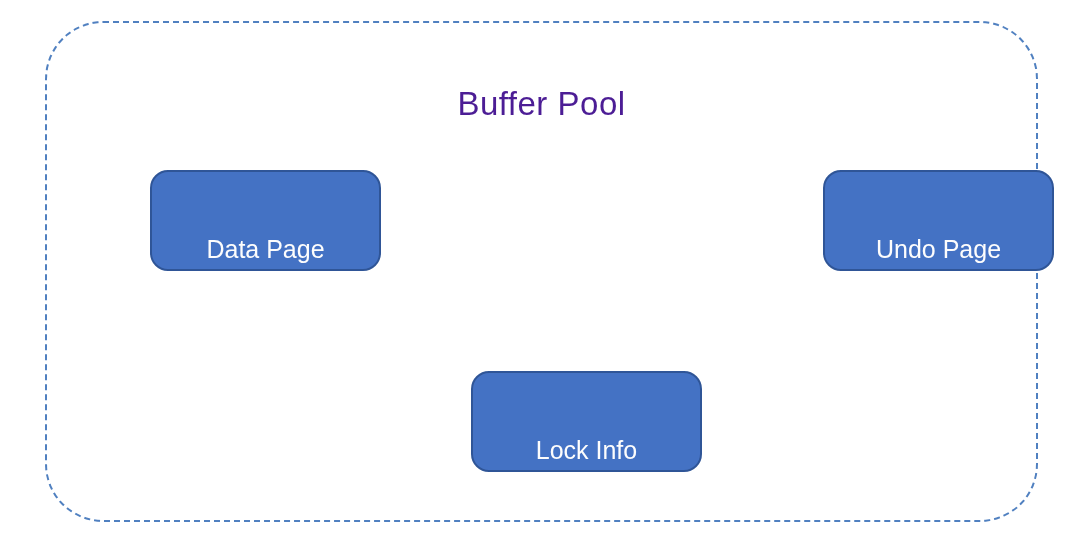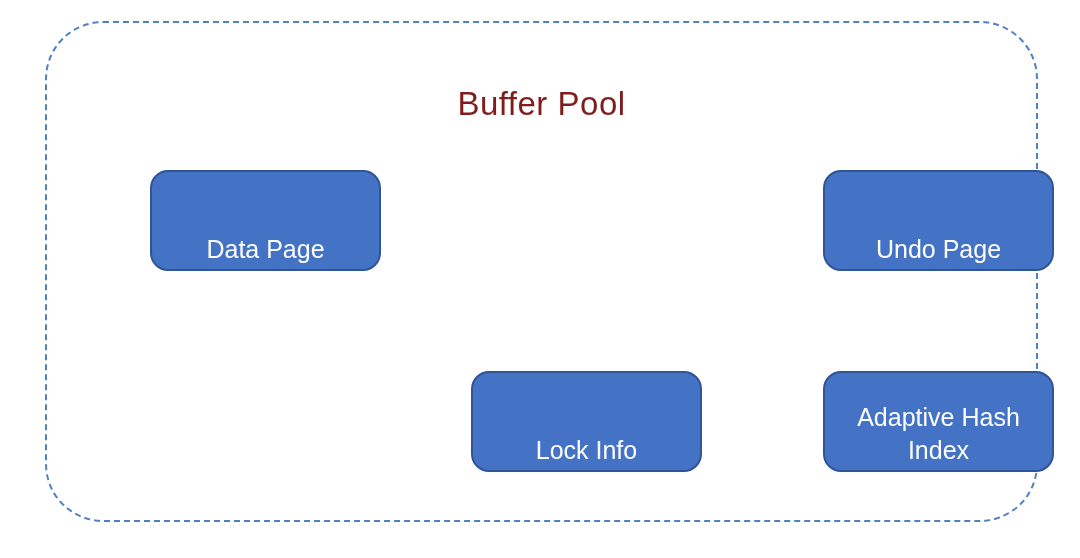--- a/index.html
+++ b/index.html
@@ -25,21 +25,21 @@
     border-radius: 58px;
     box-sizing: border-box;
   }
   .pool-title {
     position: absolute;
     left: 0;
     top: 62px;
     width: 100%;
     text-align: center;
     font-size: 33px;
-    color: #7f1d1d;
+    color: #4c1d95;
     letter-spacing: 0.5px;
   }
   .node {
     position: absolute;
     width: 231px;
     height: 101px;
     background: #4472c4;
     border: 2px solid #2f5597;
     border-radius: 18px;
     box-sizing: border-box;
@@ -69,17 +69,14 @@
     <div class="node r1 c1">
       <span>Data Page</span>
     </div>
     <div class="node r1 c3">
       <span>Undo Page</span>
     </div>
 
     <div class="node r2 c2">
       <span>Lock Info</span>
     </div>
-    <div class="node r2 c3">
-      <span>Adaptive Hash Index</span>
-    </div>
   </div>
 </div>
 
 </body></html>

